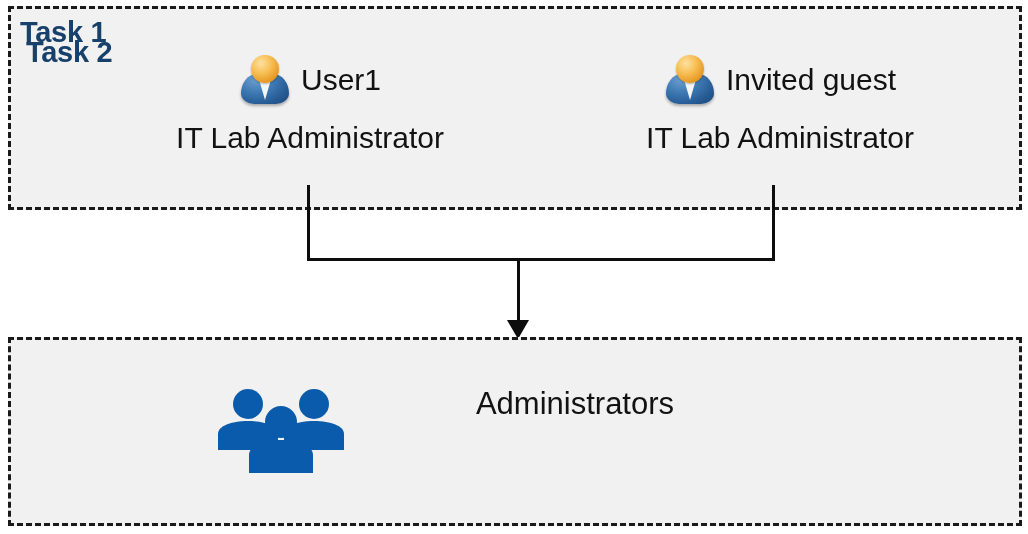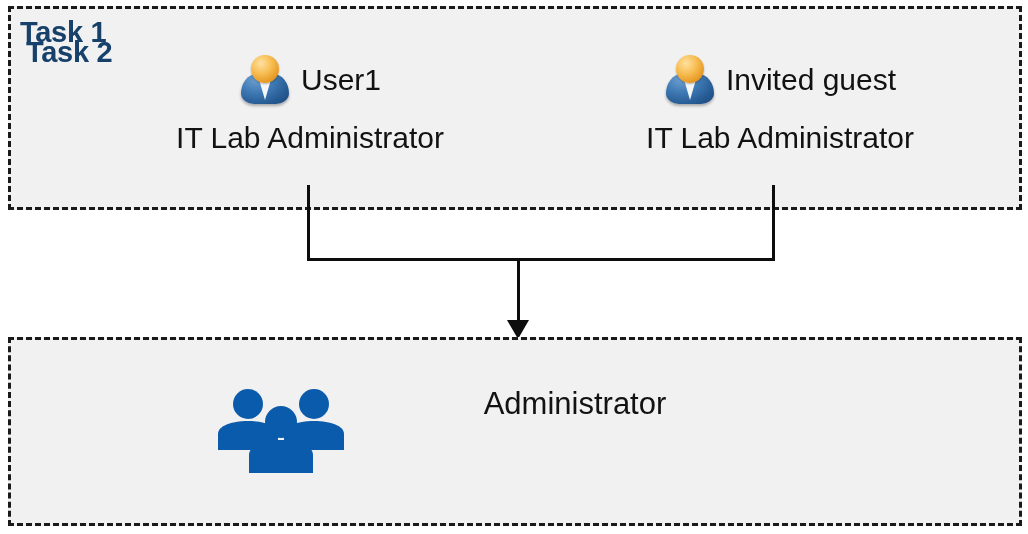--- a/index.html
+++ b/index.html
@@ -200,16 +200,16 @@
         <circle cx="100" cy="16" r="15"></circle>
         <path d="M70 62 L70 46 C70 38 83 33 100 33 C117 33 130 38 130 46 L130 62 Z"></path>
 
         <circle cx="67" cy="34" r="16"></circle>
         <path d="M35 85 L35 67 C35 58 49 52 67 52 C85 52 99 58 99 67 L99 85 Z"></path>
       </g>
     </svg>
   </div>
 
   <div id="group-text">
-    <span class="grp-line">Administrator</span>
+    <span class="grp-line">Administrators</span>
   </div>
 
 </div>
 
 </body></html>

